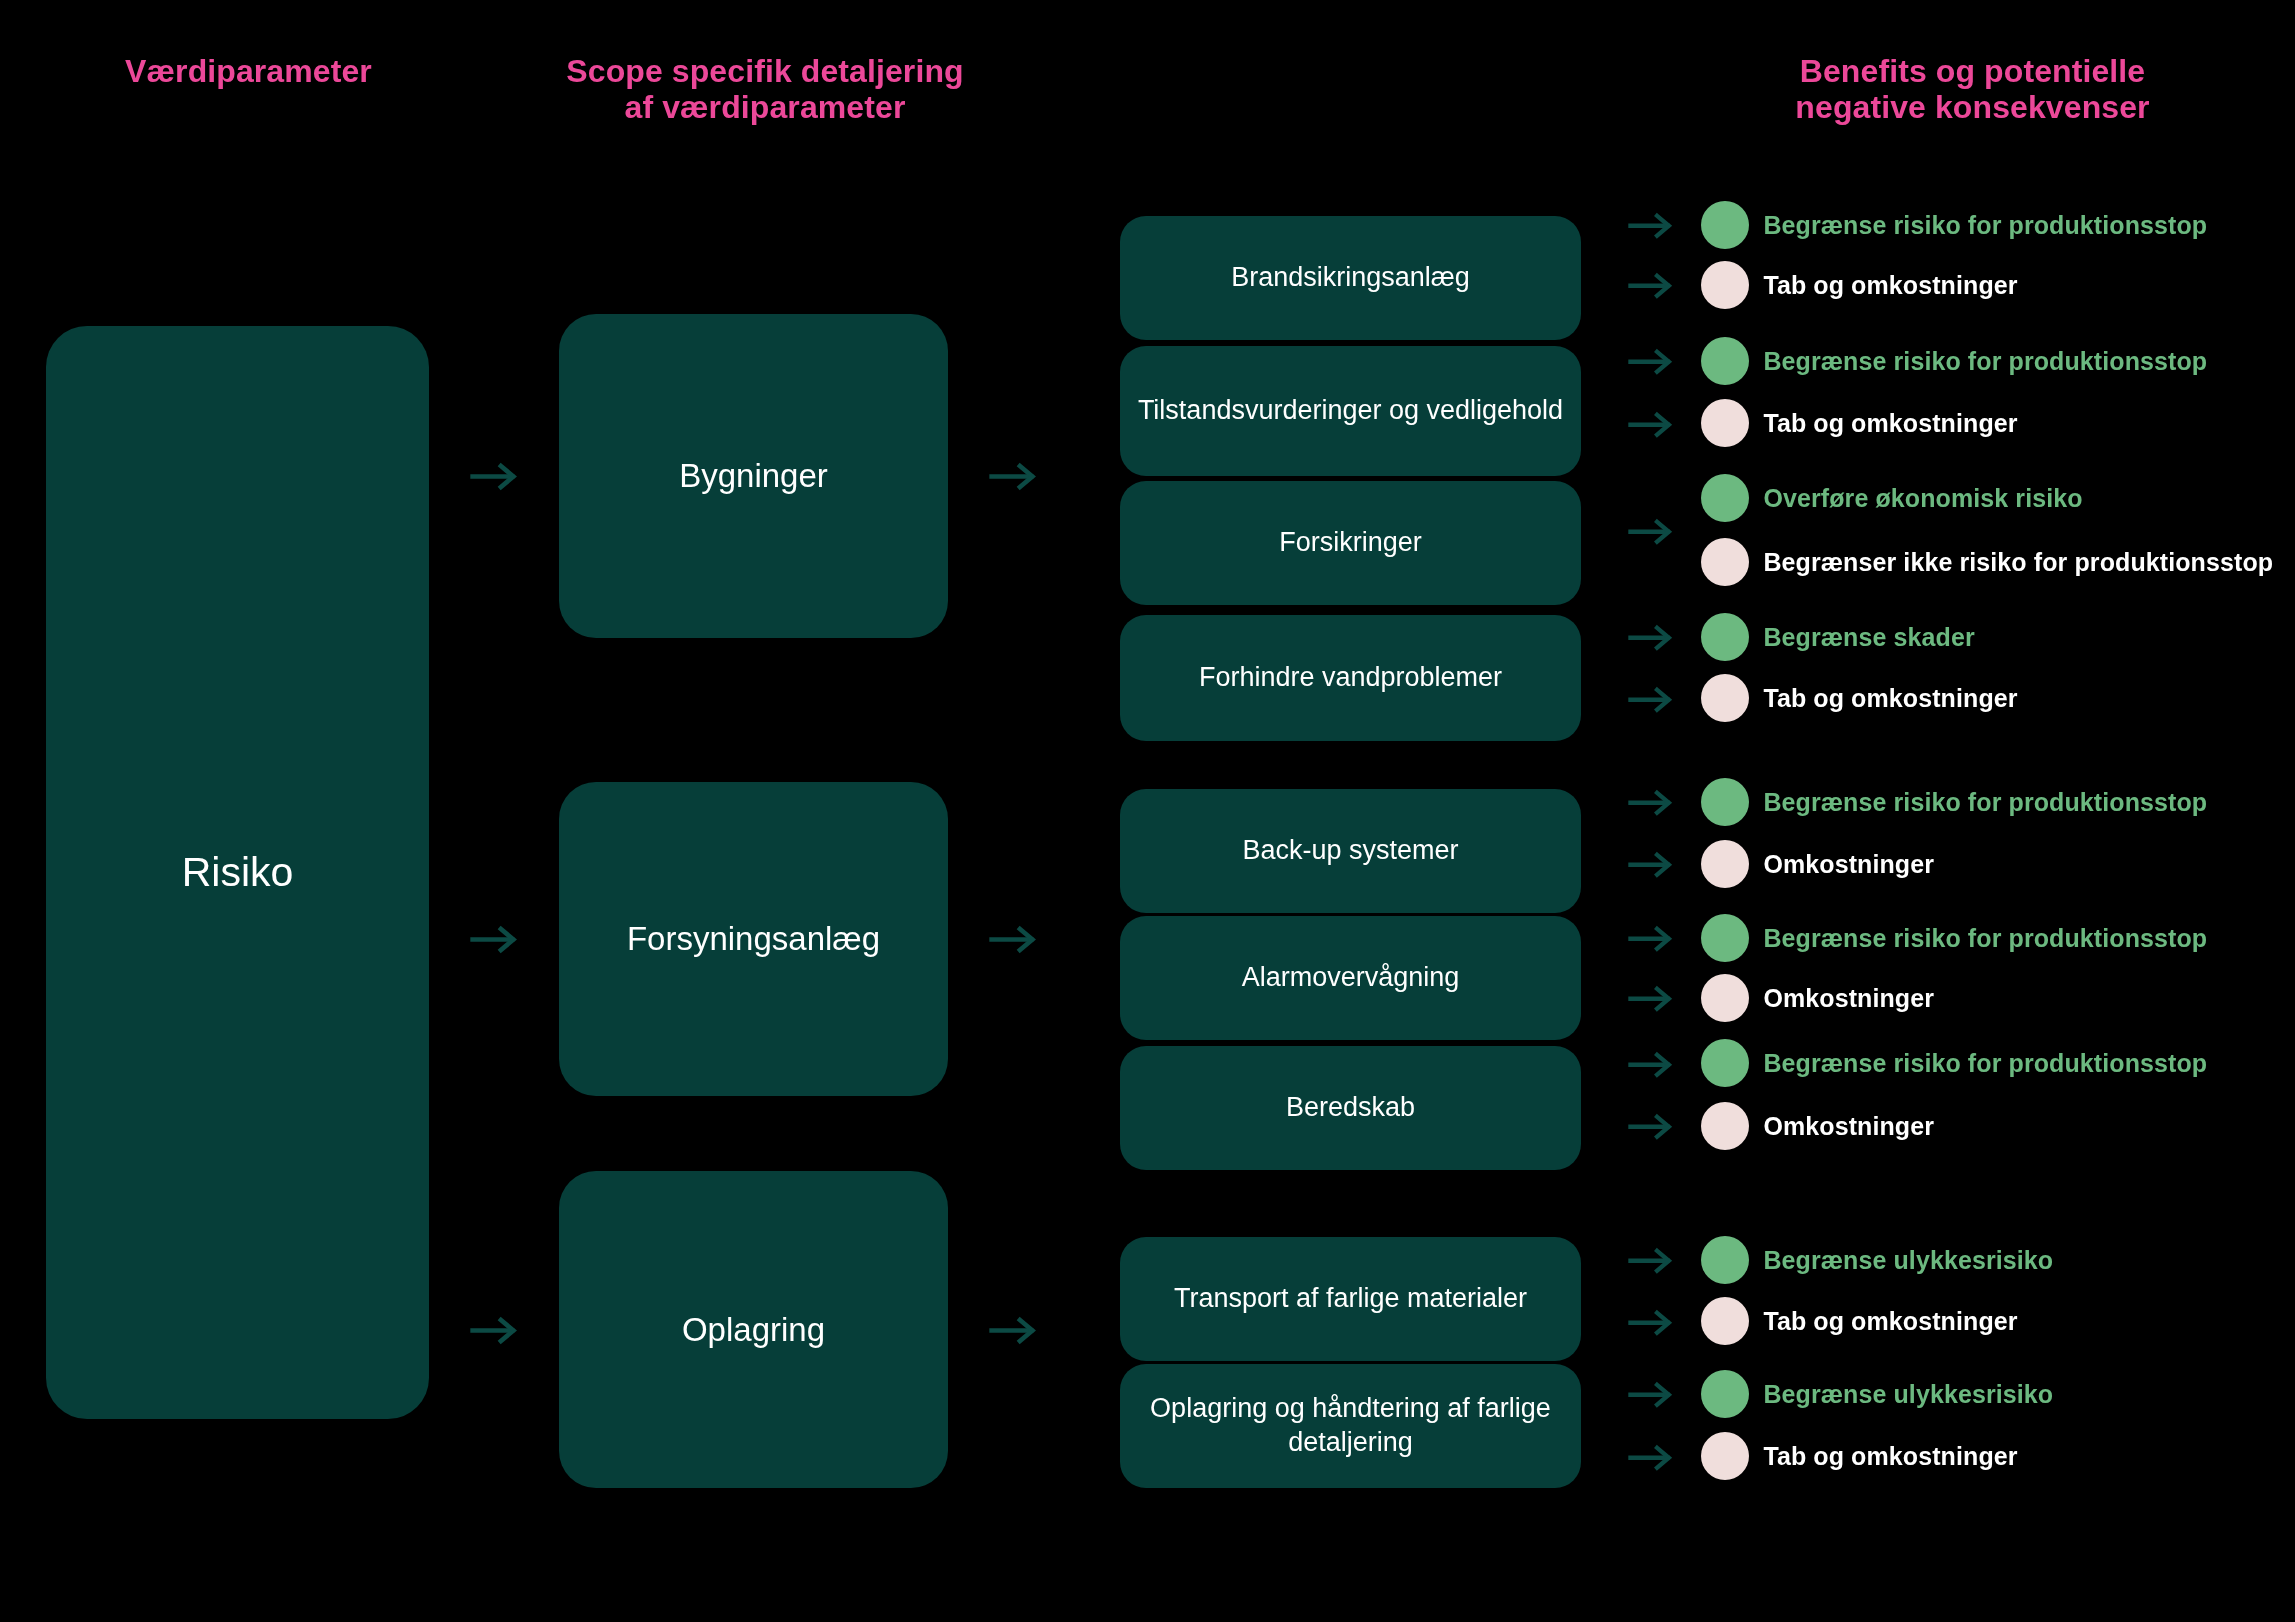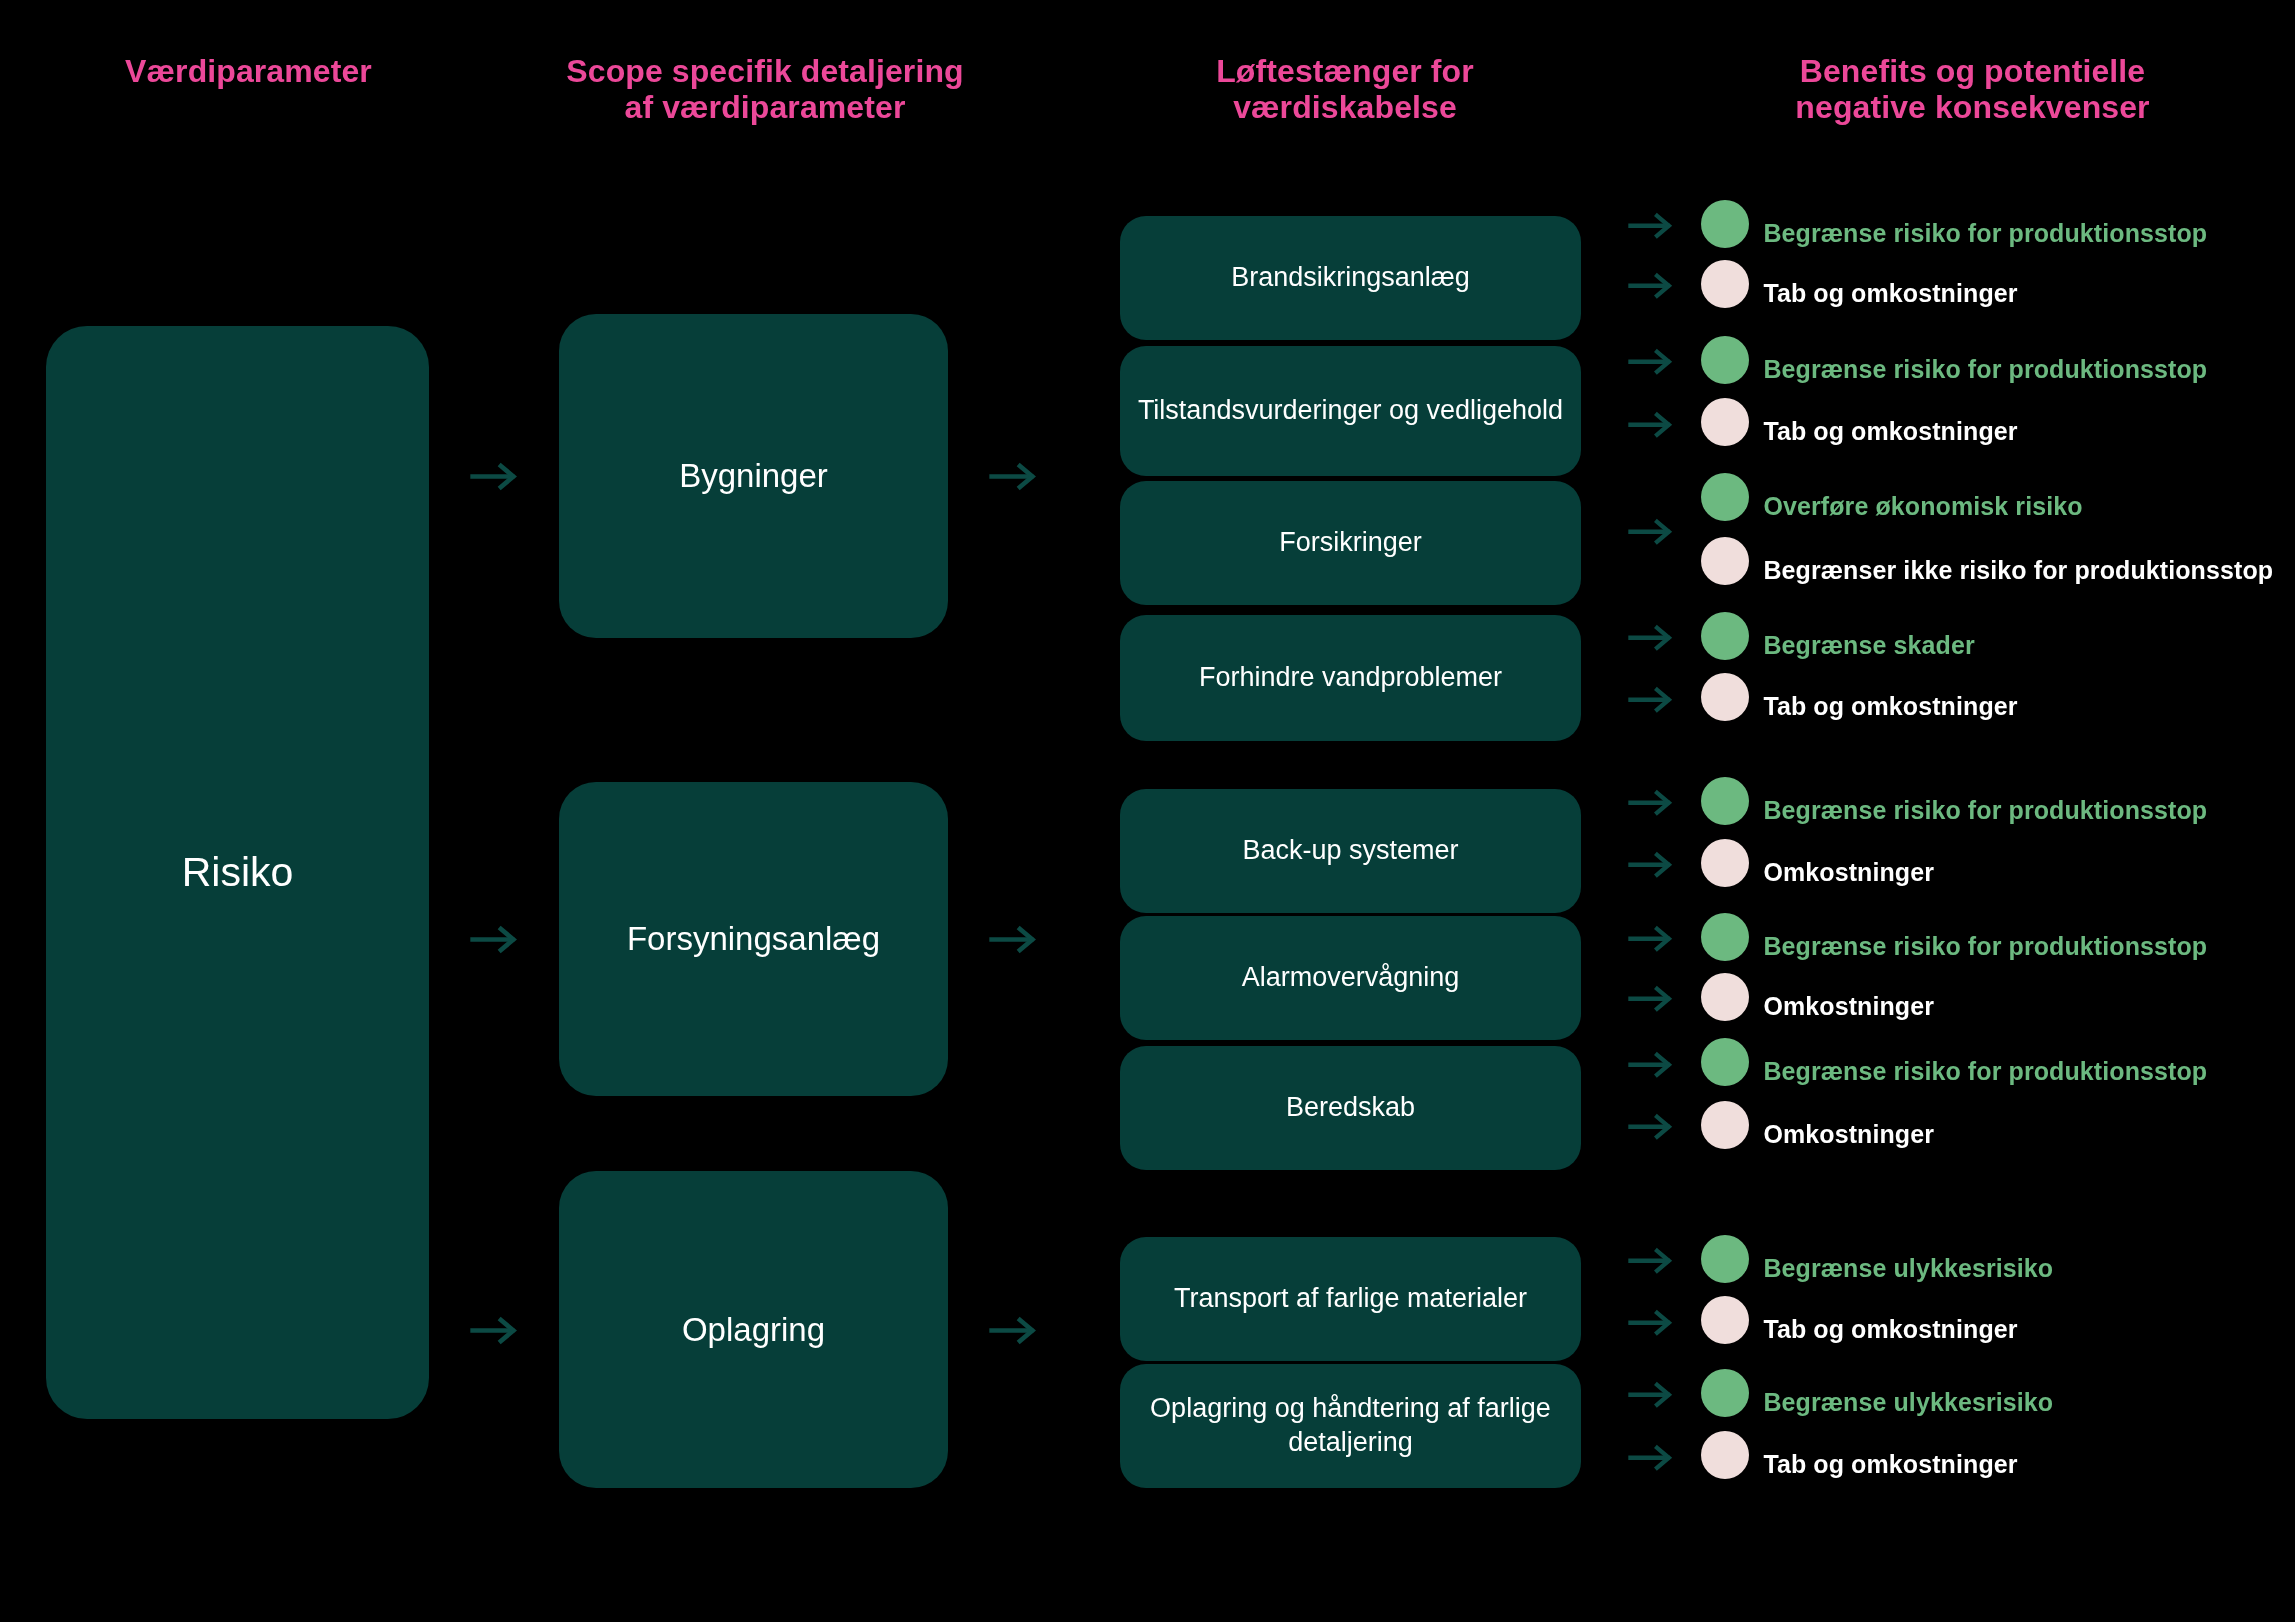--- a/index.html
+++ b/index.html
@@ -62,21 +62,21 @@
   
   .arrow{
     position:absolute;
     width:50px;height:29px;
   }
   .arrow svg{display:block;width:100%;height:100%;}
 
   
   .benefit{
     position:absolute;
-    display:flex;align-items:flex-end;
+    display:flex;align-items:center;
     height:46px;
     text-decoration:underline;
   }
   .benefit .dot{
     width:48px;height:48px;border-radius:50%;
     flex:0 0 48px;
     margin-right:14.4px;
   }
   .benefit .blabel{
     font-size:25px;font-weight:700;white-space:nowrap;
@@ -94,22 +94,20 @@
   .benefit-arrow svg{display:block;width:100%;height:100%;}
 </style>
 </head>
 <body>
 
 <div class="stage">
 
   <div class="col-head" id="head-0">Værdiparameter</div>
   <div class="col-head" id="head-1">Scope specifik detaljering
 af værdiparameter</div>
-  <div class="col-head" id="head-2">Løftestænger for
-værdiskabelse</div>
   <div class="col-head" id="head-3">Benefits og potentielle
 negative konsekvenser</div>
 
   <div class="box box-risk">
     <span>Risiko</span>
   </div>
 
   <div class="box box-scope" id="scope-1">
     <span>Forsyningsanlæg</span>
   </div>

